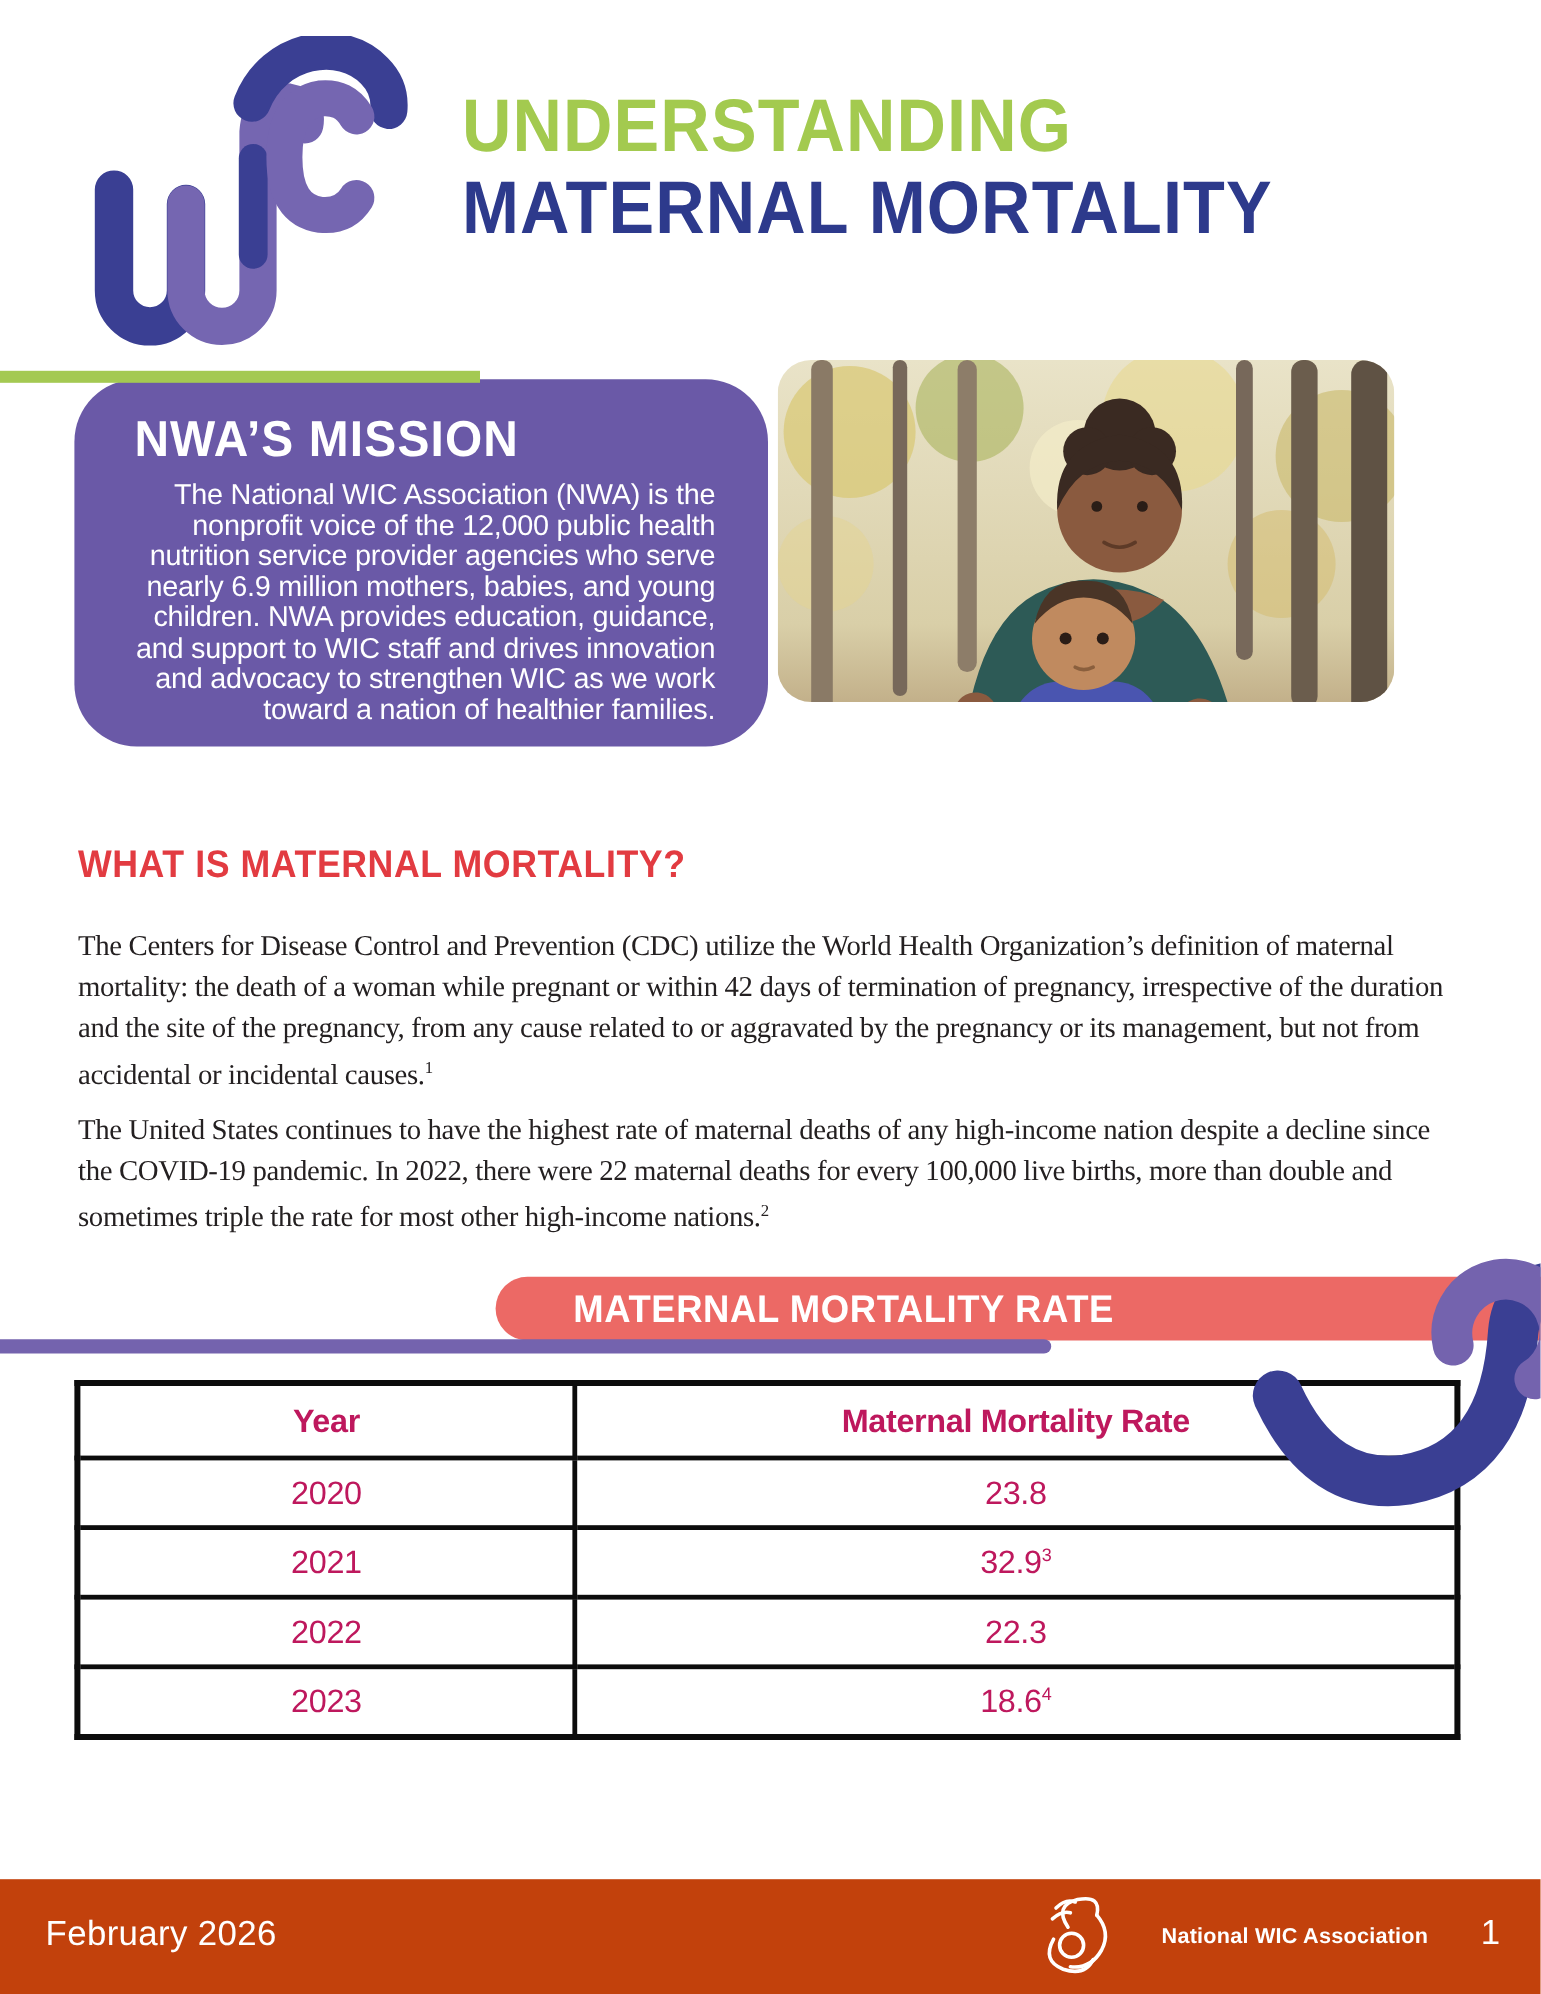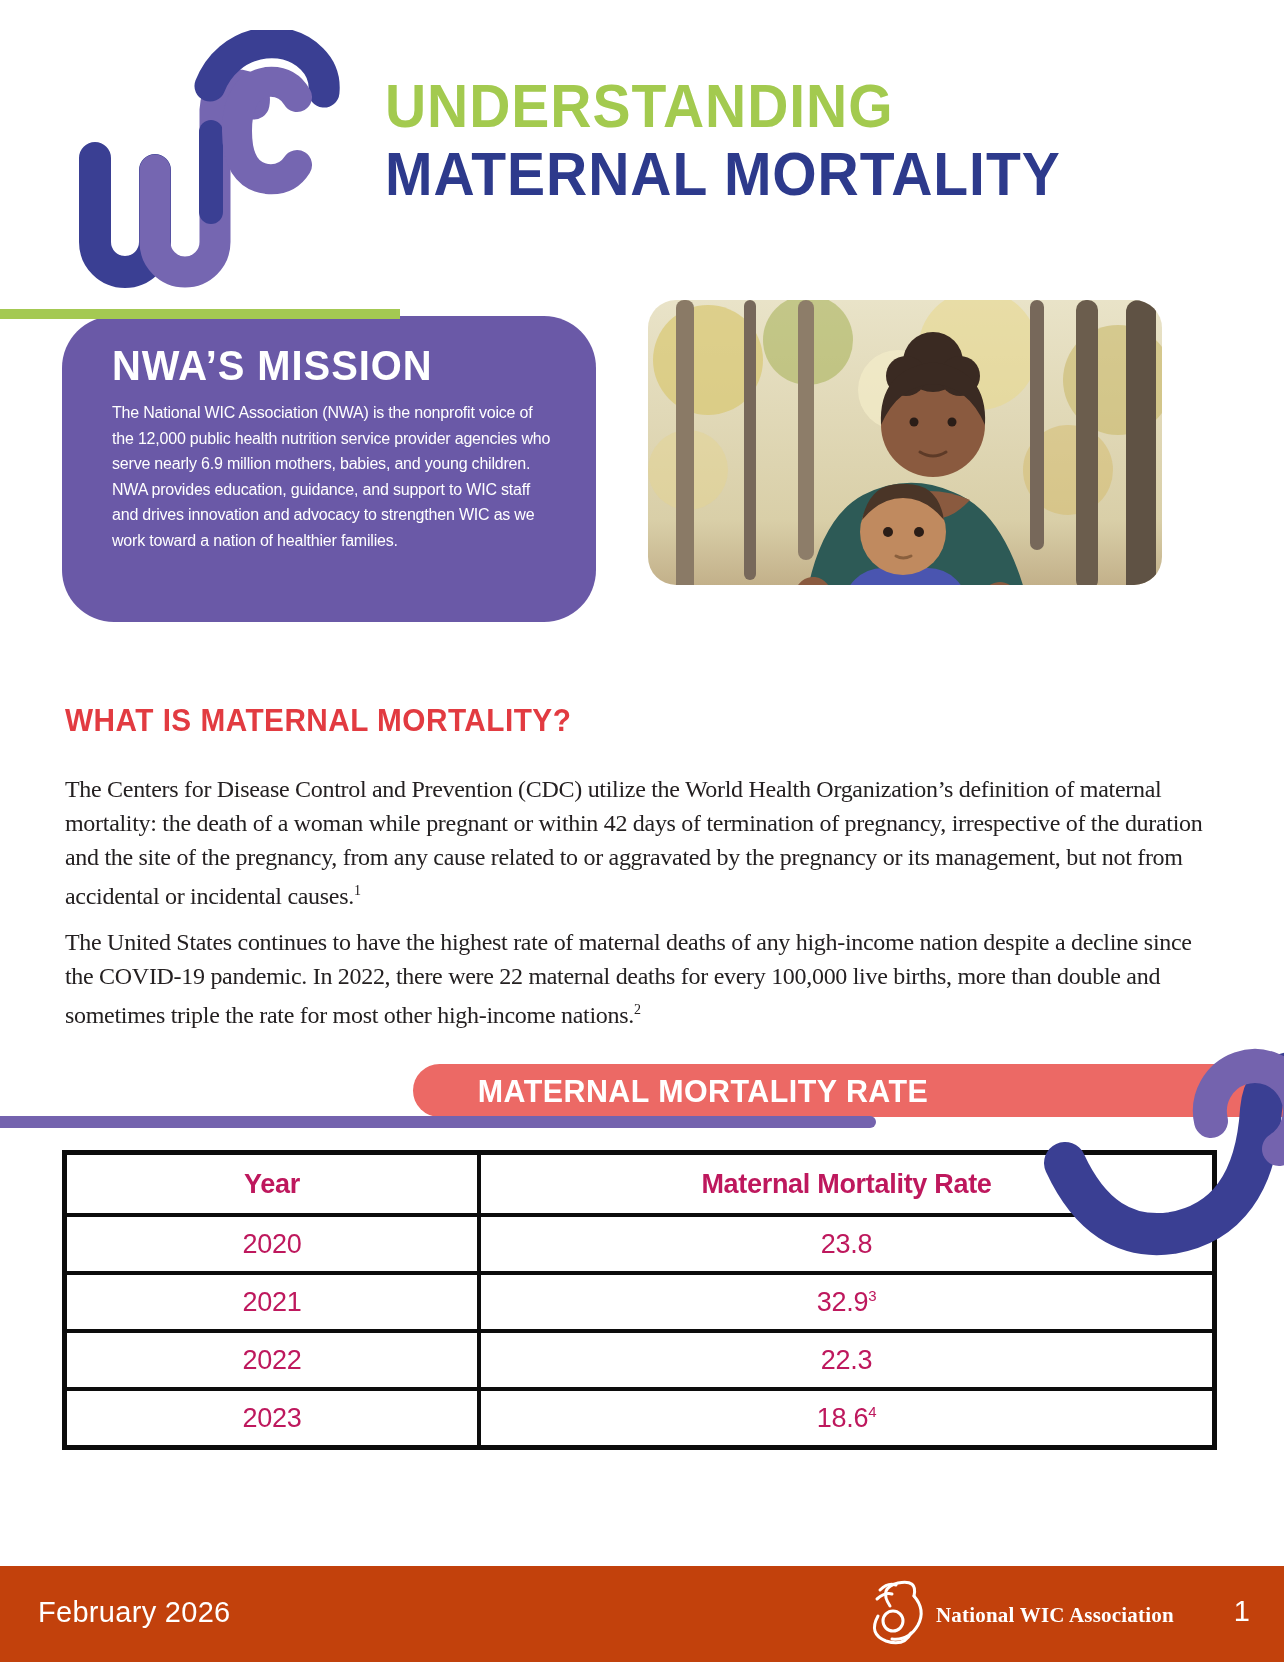--- a/index.html
+++ b/index.html
@@ -10,25 +10,25 @@
   
   .logo-wrap{position:absolute;left:70px;top:30px;width:280px;height:270px;}
   .title-block{position:absolute;left:385px;top:72px;}
   .title-line{font-weight:bold;font-size:62px;line-height:68px;letter-spacing:1px;
     transform:scaleX(0.92);transform-origin:left top;white-space:nowrap;}
   .title-line.green{color:#a3ca4f;}
   .title-line.blue{color:#2d3a8c;}
   
   .green-bar{position:absolute;left:0;top:309px;width:400px;height:10px;background:#a4c952;z-index:3;}
   
-  .mission{position:absolute;left:62px;top:316px;width:534px;height:306px;
+  .mission{position:absolute;left:62px;top:316px;width:578px;height:306px;
     background:#6a59a7;border-radius:52px;color:#ffffff;z-index:2;}
   .mission h2{margin:26px 0 10px 50px;font-size:42px;letter-spacing:1px;
     transform:scaleX(0.95);transform-origin:left top;}
-  .mission p{margin:0 44px 0 50px;font-size:16px;line-height:25.5px;letter-spacing:-0.2px;}
+  .mission p{margin:0 44px 0 50px;font-size:24px;line-height:25.5px;letter-spacing:-0.2px;text-align:right;}
   
   .photo{position:absolute;left:648px;top:300px;width:514px;height:285px;
     border-radius:28px;overflow:hidden;z-index:2;}
   
   .red-heading{position:absolute;left:65px;top:702px;font-size:32px;font-weight:bold;color:#e23b41;
     letter-spacing:0.5px;transform:scaleX(0.93);transform-origin:left top;white-space:nowrap;}
   .para{position:absolute;left:65px;width:1152px;font-size:24px;line-height:34px;
     letter-spacing:-0.3px;color:#242021;font-family:Liberation Serif, serif;}
   .para sup{font-size:14px;}
   .para.p1{top:748px;}
@@ -49,21 +49,21 @@
   .rate-table td{height:52px;font-weight:normal;}
   .rate-table .col-year{width:408px;}
   .rate-table td sup{font-size:15px;}
   .rate-table{border:5px solid #0c0c0c;}
   
   .corner-curves{position:absolute;left:1040px;top:1025px;width:244px;height:290px;z-index:4;pointer-events:none;}
   
   .footer{position:absolute;left:0;top:1566px;width:1284px;height:96px;background:#c2410c;color:#ffffff;}
   .footer .date{position:absolute;left:38px;top:30px;font-size:29px;letter-spacing:0.3px;}
   .footer .org-logo{position:absolute;left:856px;top:8px;width:84px;height:84px;}
-  .footer .org-name{position:absolute;left:936px;top:37px;font-size:21px;font-weight:bold;letter-spacing:0.2px;font-family:Liberation Serif, serif;}
+  .footer .org-name{position:absolute;left:968px;top:37px;font-size:18px;font-weight:bold;letter-spacing:0.2px;}
   .footer .page-num{position:absolute;right:34px;top:29px;font-size:29px;}
 </style>
 </head>
 <body>
 
 <div class="page">
 
   <div class="logo-wrap">
     <svg width="280" height="270" viewBox="0 0 280 270">
 

